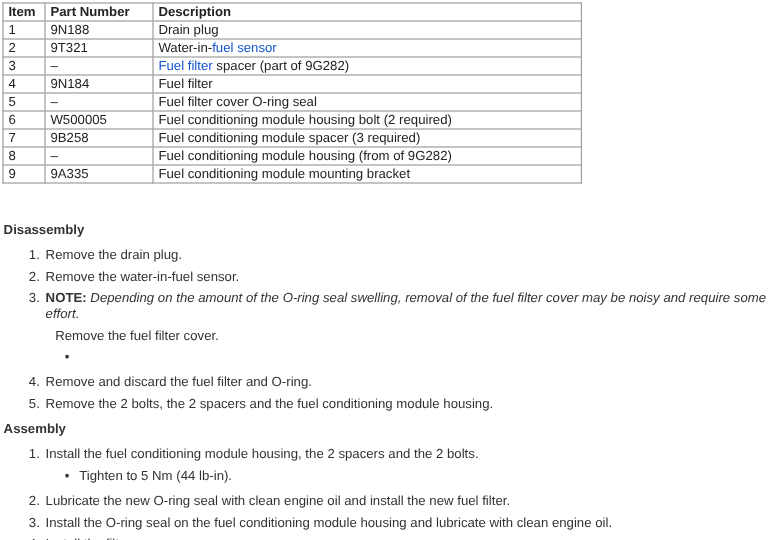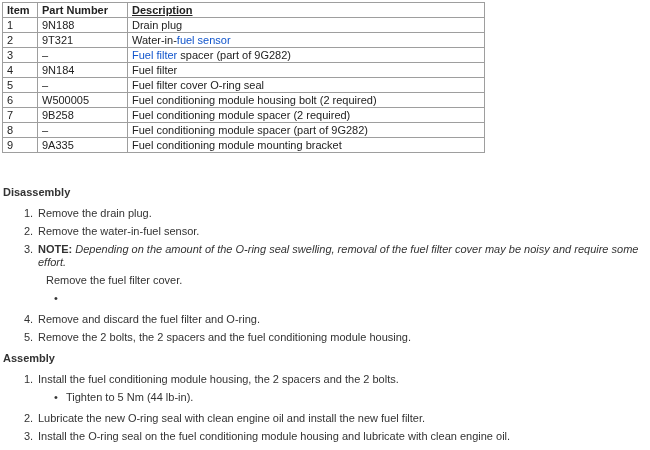--- a/index.html
+++ b/index.html
@@ -22,21 +22,21 @@
     vertical-align: middle;
     height: 14px;
     white-space: nowrap;
     overflow: hidden;
     font-size: 11px;
     color: #222222;
   }
   table.parts th { font-weight: bold; }
   .col-item { width: 35px; }
   .col-part { width: 90px; }
-  .col-desc { width: 357px; text-decoration: underline; }
+  .col-desc { width: 357px; }
   a.part-link { color: #1155cc; text-decoration: none; cursor: pointer; }
 
   
   .section-heading { font-weight: bold; color: #333333; margin: 0 0 8px 1px; line-height: 13px; }
   .section-disassembly .section-heading { margin-top: 33px; }
   .section-assembly .section-heading { margin-top: 8px; }
 
   .step { display: flex; margin: 0 0 5px 22px; line-height: 13px; }
   .step-num { width: 14px; flex: none; }
   .step-text { flex: 1; }
@@ -86,26 +86,26 @@
           <td><span>Fuel filter cover O-ring seal</span></td>
         </tr>
         <tr>
           <td>6</td>
           <td>W500005</td>
           <td><span>Fuel conditioning module housing bolt (2 required)</span></td>
         </tr>
         <tr>
           <td>7</td>
           <td>9B258</td>
-          <td><span>Fuel conditioning module spacer (2 required)</span></td>
+          <td><span>Fuel conditioning module spacer (3 required)</span></td>
         </tr>
         <tr>
           <td>8</td>
           <td>–</td>
-          <td><span>Fuel conditioning module spacer (part of 9G282)</span></td>
+          <td><span>Fuel conditioning module housing (from of 9G282)</span></td>
         </tr>
         <tr>
           <td>9</td>
           <td>9A335</td>
           <td><span>Fuel conditioning module mounting bracket</span></td>
         </tr>
       </tbody>
   </table>
 
   <div class="section section-disassembly">

